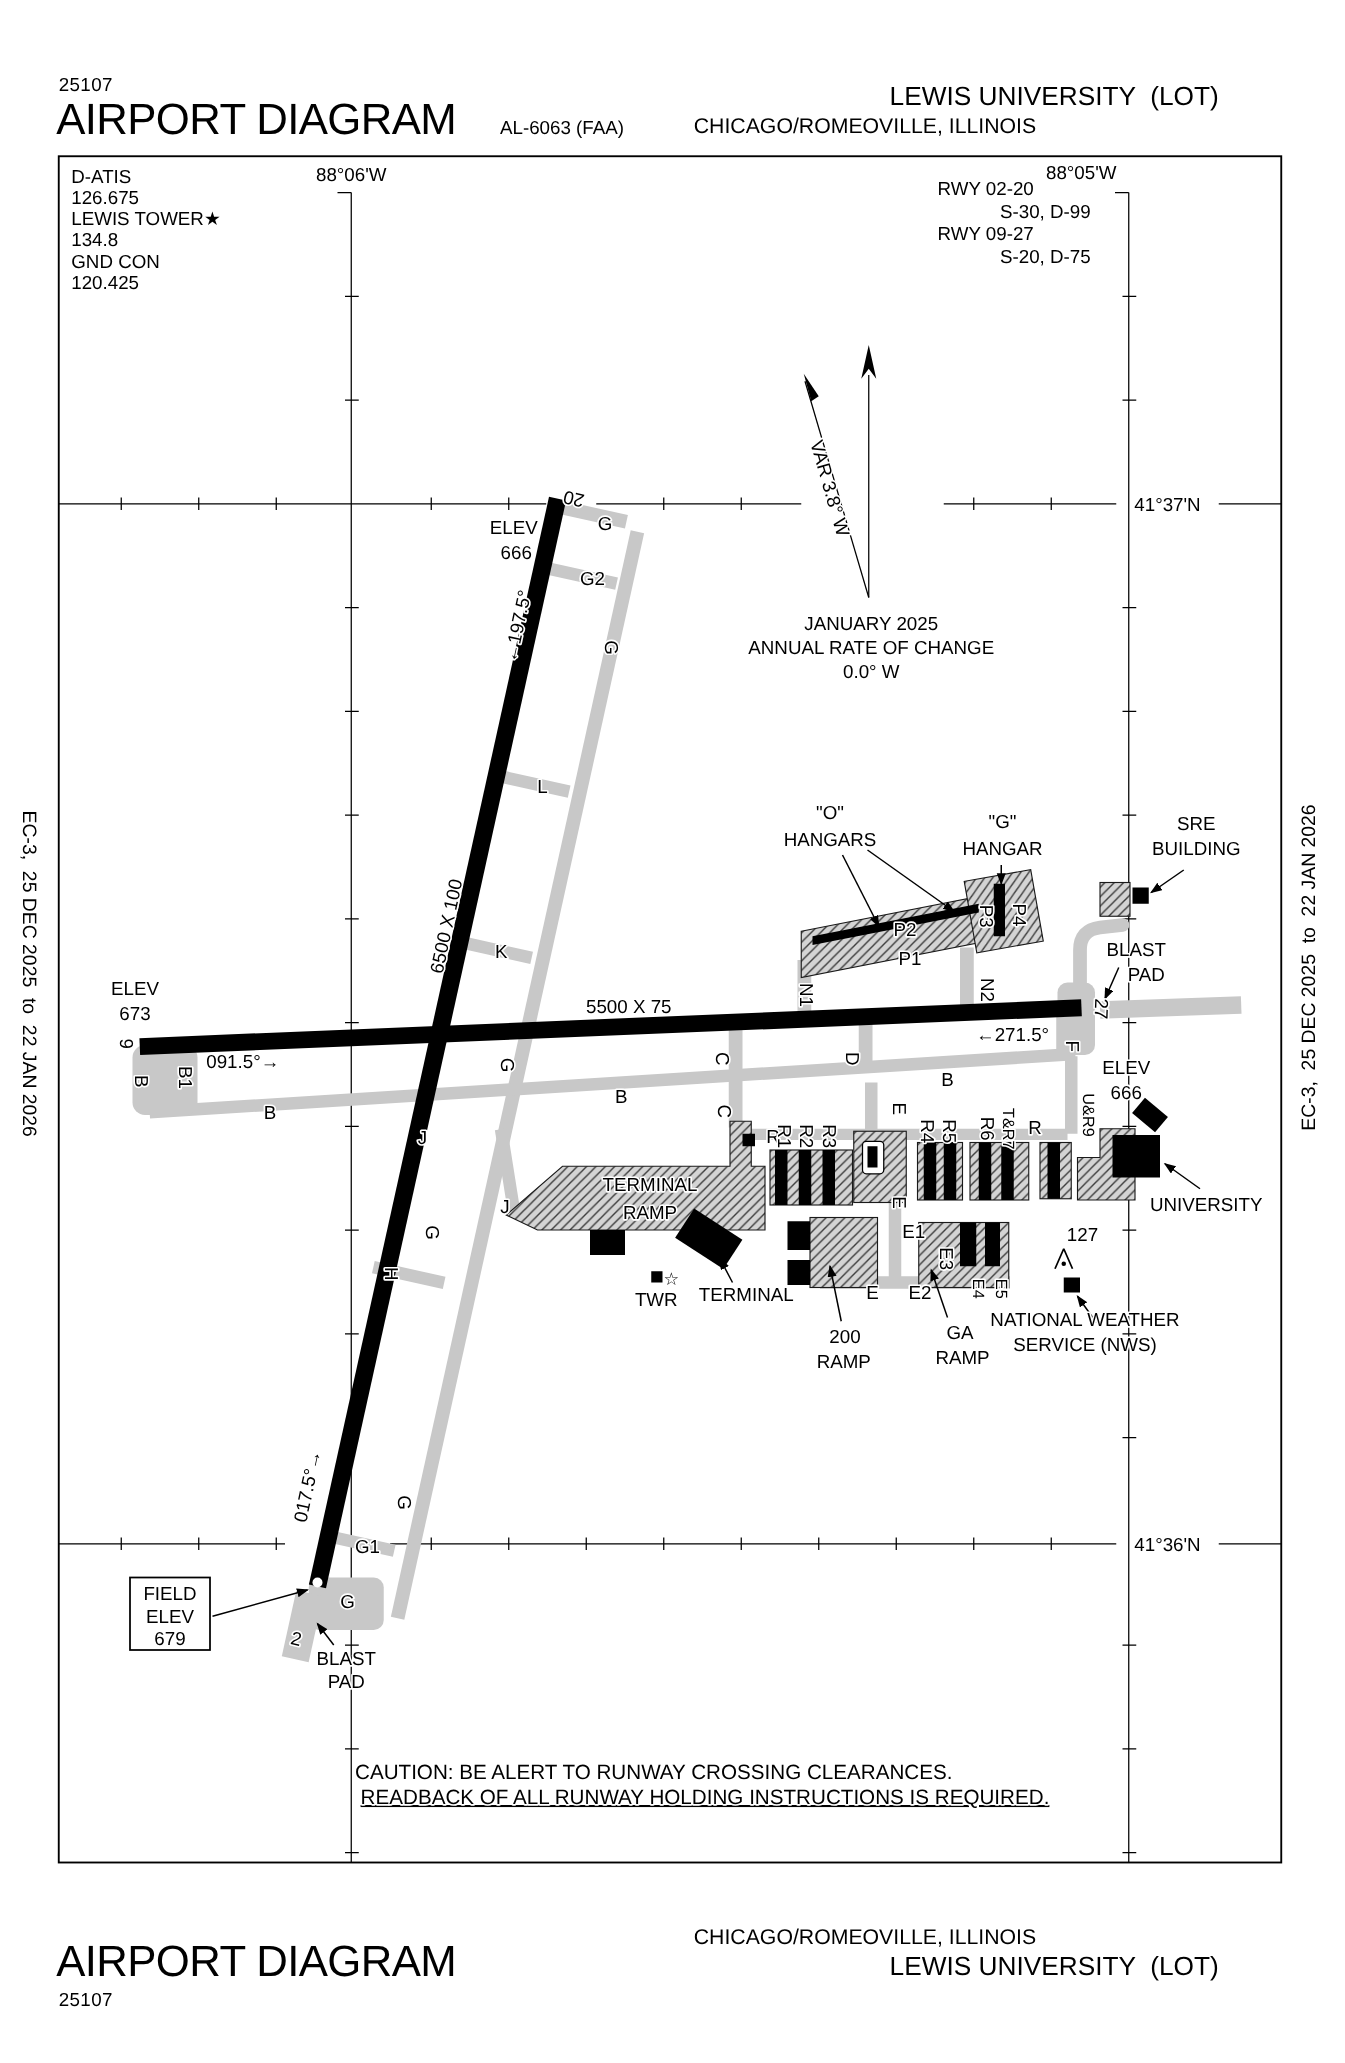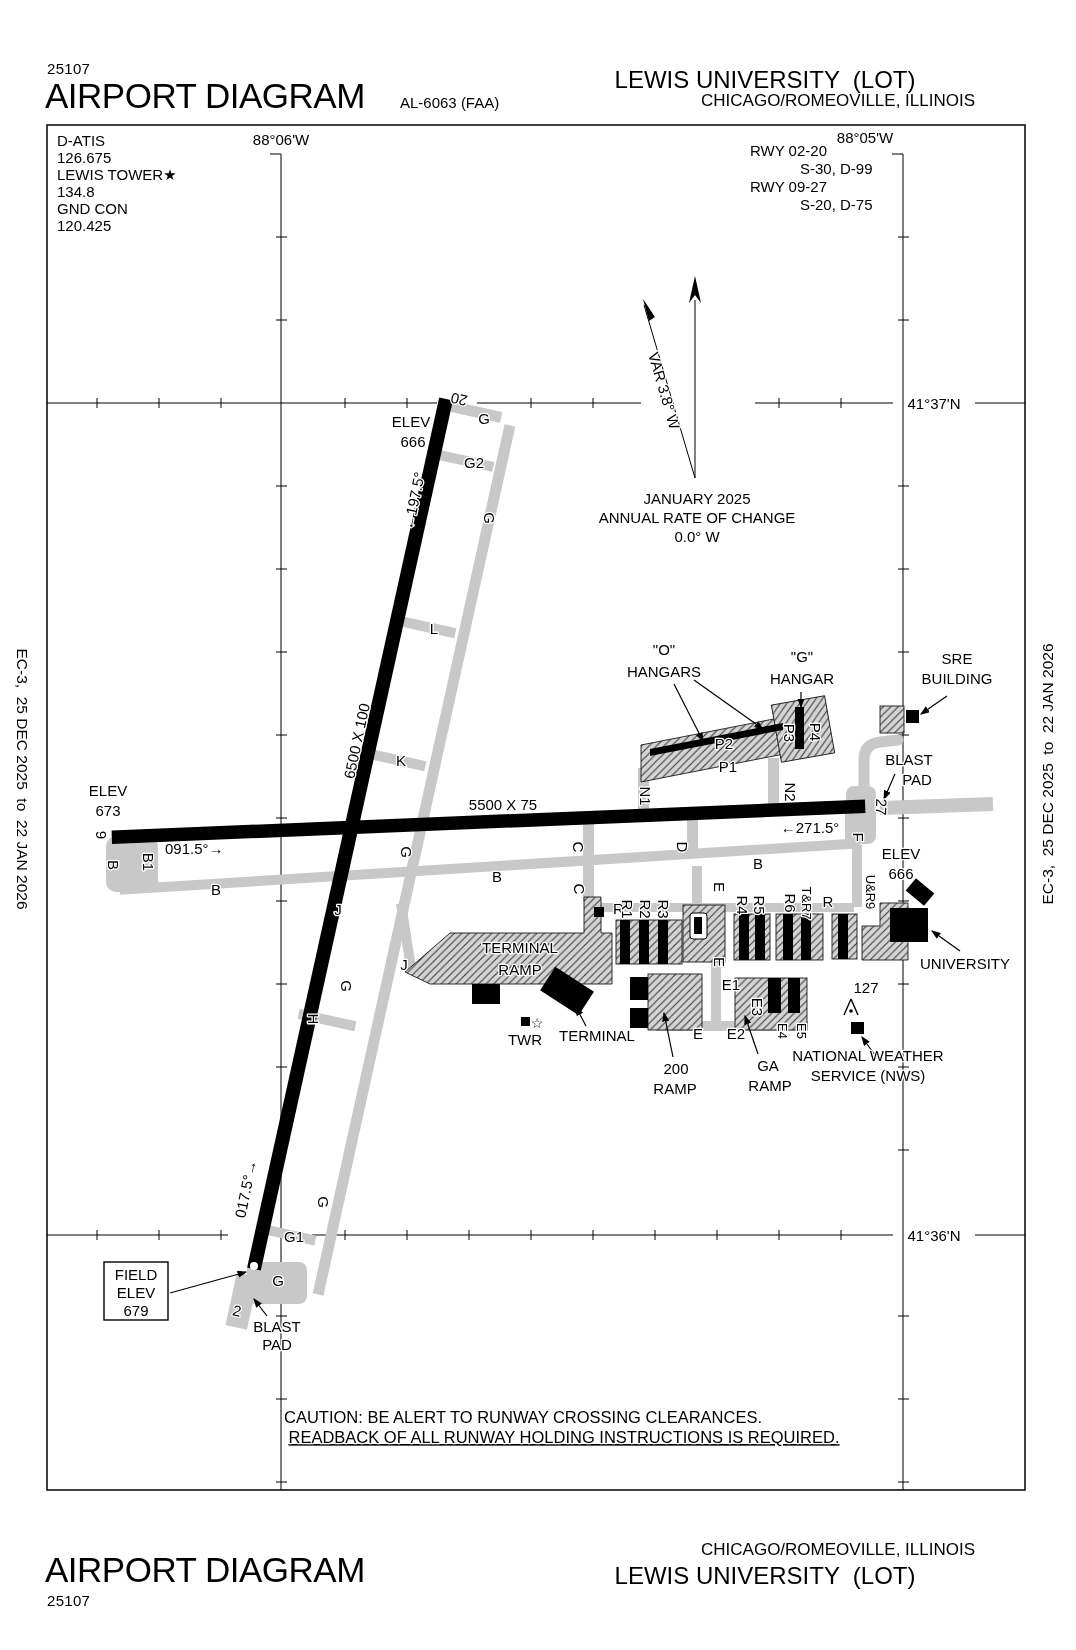--- a/index.html
+++ b/index.html
@@ -1,22 +1,22 @@
 <!DOCTYPE html>
 <html><head>
 <meta charset="utf-8">
 <style>
   html,body{margin:0;padding:0;background:#fff}
   body{width:1076px;height:1650px;position:relative;font-family:"Liberation Sans",sans-serif;color:#000;overflow:hidden}
   .abs{position:absolute;white-space:pre}
   .hdr-num{font-size:15px;letter-spacing:.3px}
   .hdr-title{font-size:35px;letter-spacing:-.5px}
   .hdr-al{font-size:15px;text-align:left;width:220px}
-  .hdr-apt{font-size:24px;text-align:center;width:420px}
-  .hdr-city{font-size:17px;text-align:right;width:420px}
+  .hdr-apt{font-size:21px;text-align:right;width:420px}
+  .hdr-city{font-size:17px;width:420px}
   .side-txt{font-size:15.5px;width:360px;text-align:center}
   svg{position:absolute;left:0;top:0}
   svg text{paint-order:stroke;stroke:#fff;stroke-width:2.6px;stroke-linejoin:round;fill:#000;
            font-family:"Liberation Sans",sans-serif;font-size:15px}
   svg text.f13{font-size:13px}
   svg text.f14{font-size:14px}
   svg text.f16{font-size:16.5px}
   .gl{stroke:#000;stroke-width:1;fill:none}
   .gl2{stroke:#000;stroke-width:1.5;fill:none}
   .gray{fill:#c8c8c8;stroke:none}

